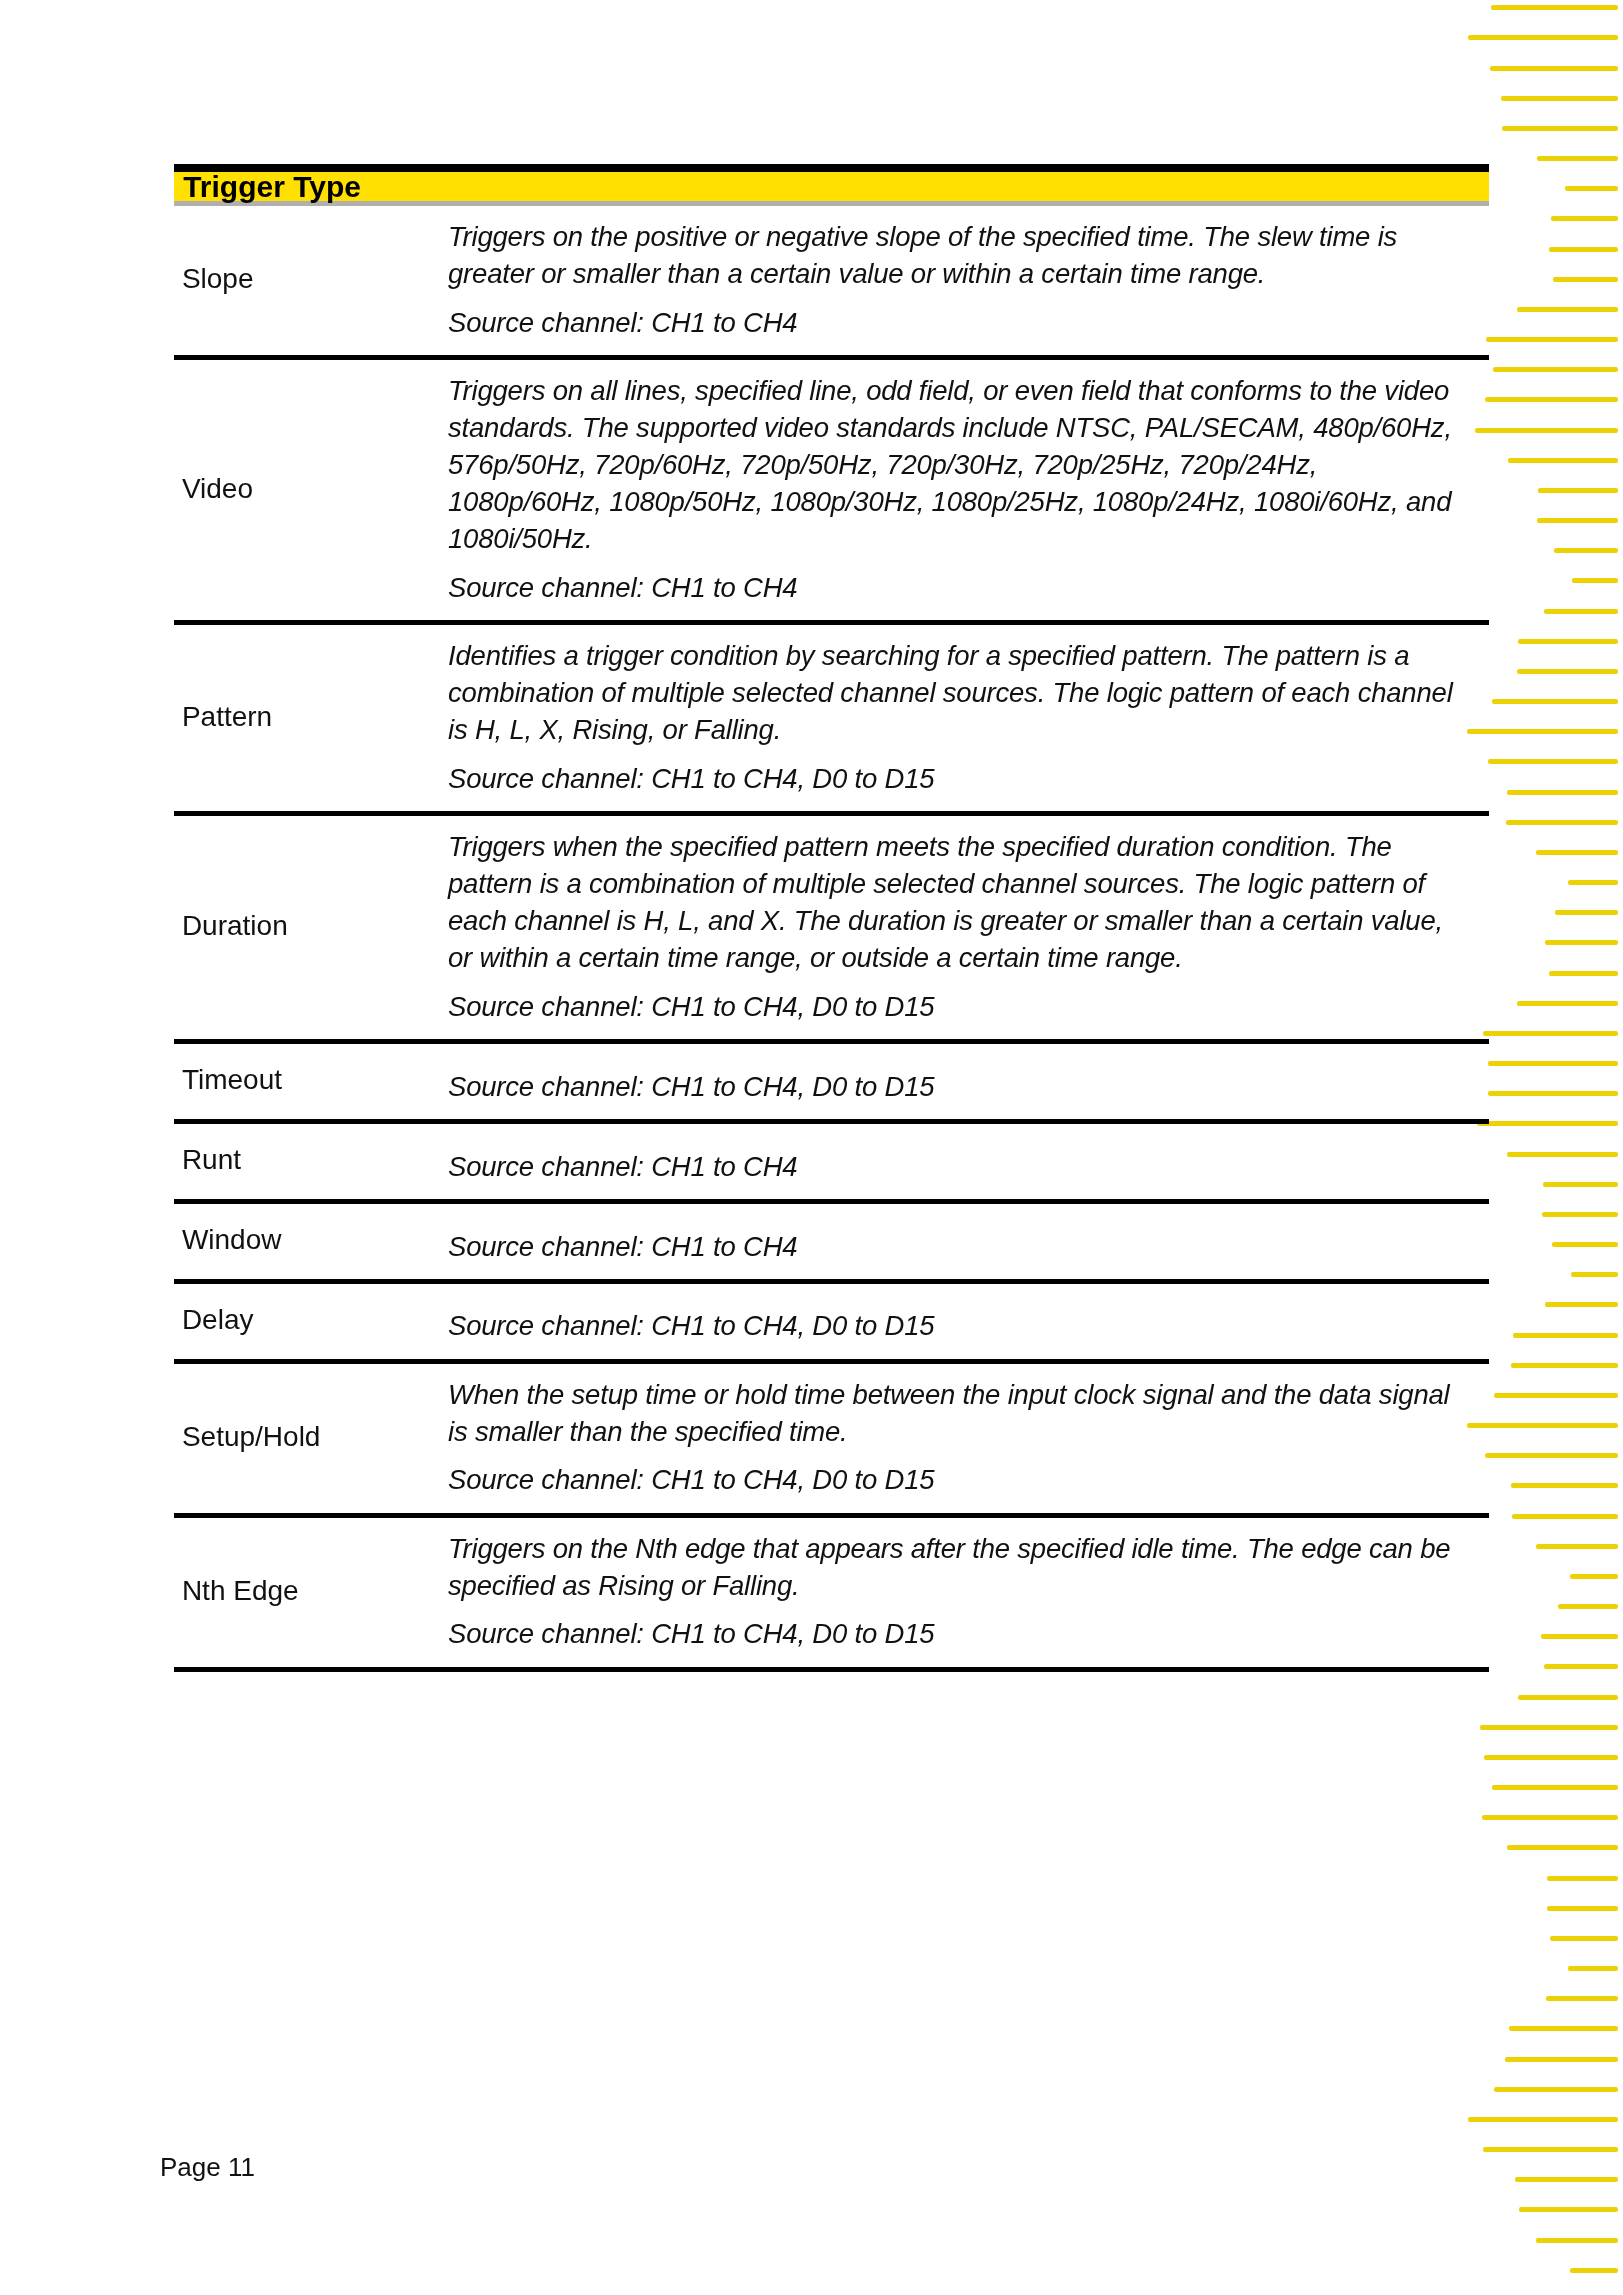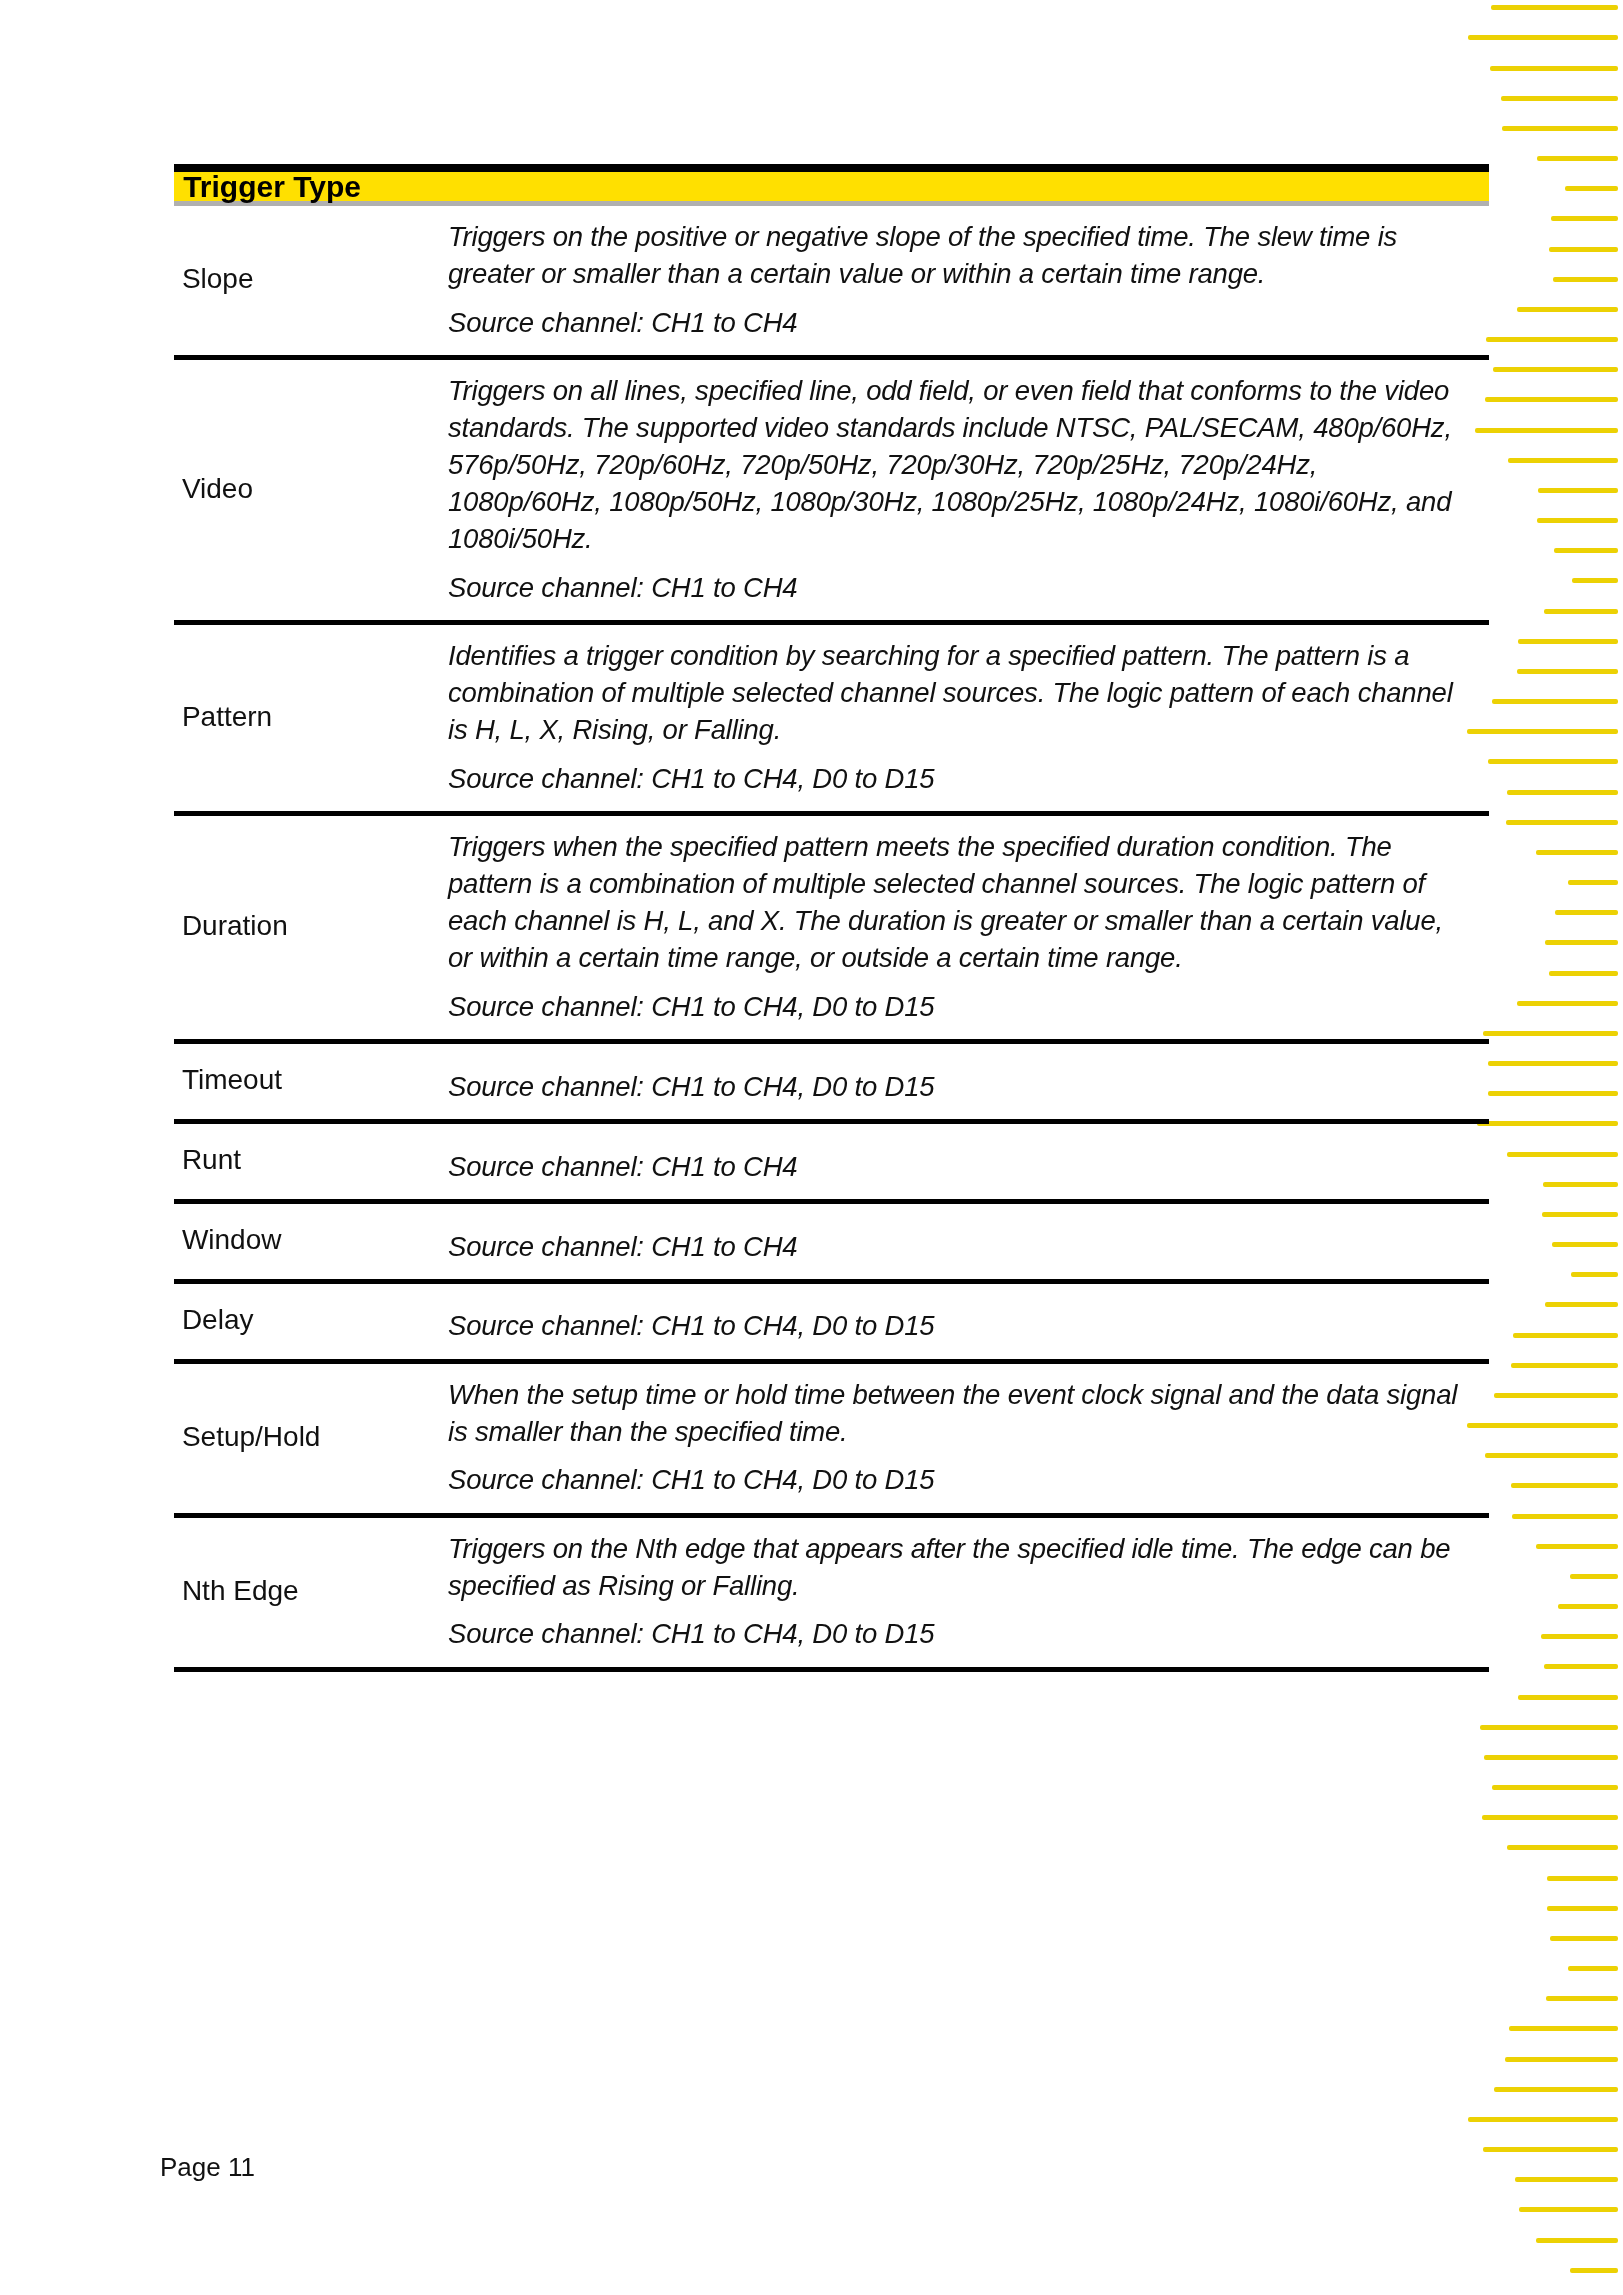--- a/index.html
+++ b/index.html
@@ -198,21 +198,21 @@
     <div class="trigger-row">
       <div class="row-name">Delay</div>
       <div class="row-content">
         <div class="row-source">Source channel: CH1 to CH4, D0 to D15</div>
       </div>
     </div>
 
     <div class="trigger-row">
       <div class="row-name">Setup/Hold</div>
       <div class="row-content">
-        <div class="row-desc">When the setup time or hold time between the event clock signal and the data signal is smaller than the specified time.</div>
+        <div class="row-desc">When the setup time or hold time between the input clock signal and the data signal is smaller than the specified time.</div>
         <div class="row-source">Source channel: CH1 to CH4, D0 to D15</div>
       </div>
     </div>
 
     <div class="trigger-row">
       <div class="row-name">Nth Edge</div>
       <div class="row-content">
         <div class="row-desc">Triggers on the Nth edge that appears after the specified idle time. The edge can be specified as Rising or Falling.</div>
         <div class="row-source">Source channel: CH1 to CH4, D0 to D15</div>
       </div>

